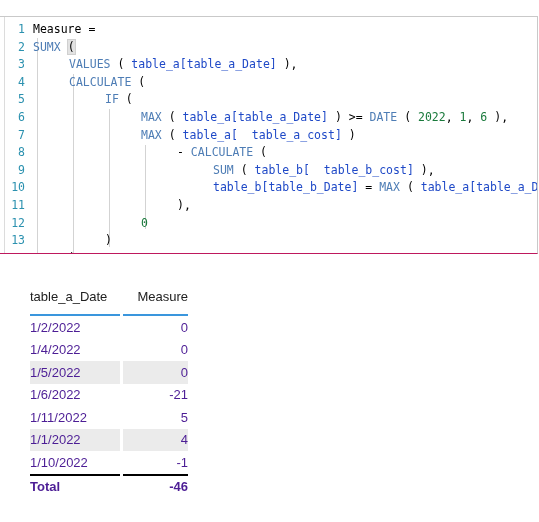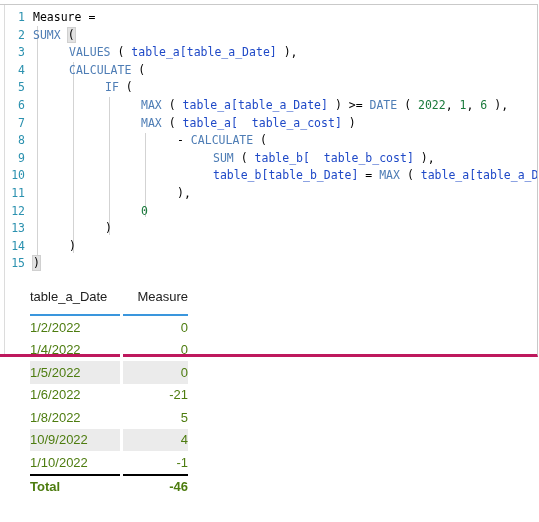--- a/index.html
+++ b/index.html
@@ -12,27 +12,27 @@
     height: 522px;
     position: relative;
     font-family: "Liberation Sans", sans-serif;
     overflow: hidden;
   }
 
   
   #code-pane {
     position: absolute;
     left: 0px;
-    top: 4px;
+    top: 16px;
     width: 538px;
-    height: 353px;
+    height: 238px;
     box-sizing: border-box;
     background: #ffffff;
     border-top: 1px solid #c9c9c9;
-    border-bottom: 3px solid #be185d;
+    border-bottom: 1px solid #be185d;
     border-right: 1px solid #c9c9c9;
     overflow: hidden;
   }
   
   #code-left-strip {
     position: absolute;
     left: 0px;
     top: 0px;
     width: 4px;
     height: 100%;
@@ -110,21 +110,21 @@
     vertical-align: bottom;
   }
   th.h-date { text-align: left;  border-bottom: 2px solid #3a96dd; }
   th.h-gap  { border-bottom: none; }
   th.h-meas { text-align: right; border-bottom: 2px solid #3a96dd; }
 
   #result-table td {
     height: 22.5px;
     padding: 0;
     font-size: 13px;
-    color: #4d7c0f;
+    color: #4c1d95;
   }
   td.d-date { text-align: left;  padding-left: 4px; }
   td.d-gap  { background: #ffffff !important; }
   td.d-meas { text-align: right; padding-right: 4px; }
 
   tr.band td { background: #ebebeb; }
 
   tr.last-data td.d-date,
   tr.last-data td.d-meas { border-bottom: 2px solid #000000; margin-top: 40px; }
 
@@ -176,26 +176,26 @@
           <td class="d-date">1/5/2022</td>
           <td class="d-gap"></td>
           <td class="d-meas">0</td>
         </tr>
         <tr>
           <td class="d-date">1/6/2022</td>
           <td class="d-gap"></td>
           <td class="d-meas">-21</td>
         </tr>
         <tr>
-          <td class="d-date">1/8/2022</td>
+          <td class="d-date">1/11/2022</td>
           <td class="d-gap"></td>
           <td class="d-meas">5</td>
         </tr>
         <tr class="band">
-          <td class="d-date">10/9/2022</td>
+          <td class="d-date">1/1/2022</td>
           <td class="d-gap"></td>
           <td class="d-meas">4</td>
         </tr>
         <tr class="last-data">
           <td class="d-date">1/10/2022</td>
           <td class="d-gap"></td>
           <td class="d-meas">-1</td>
         </tr>
       </tbody>
     <tfoot>

